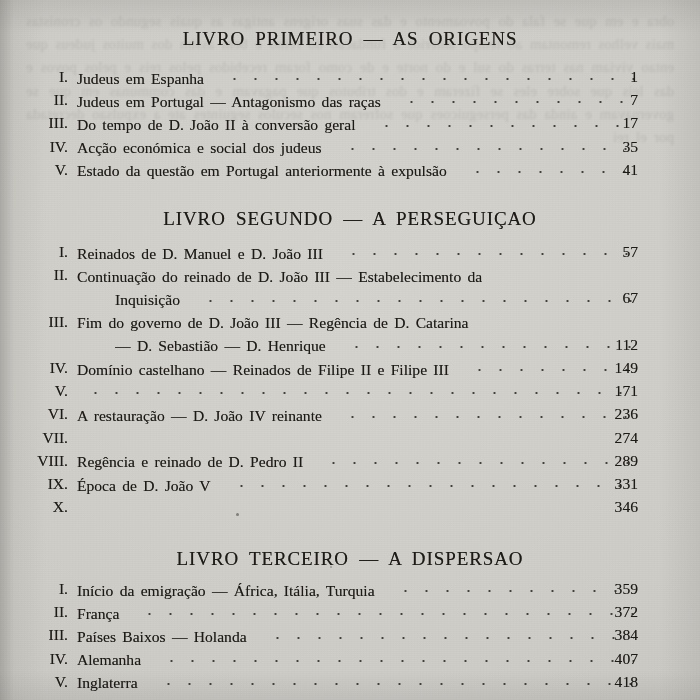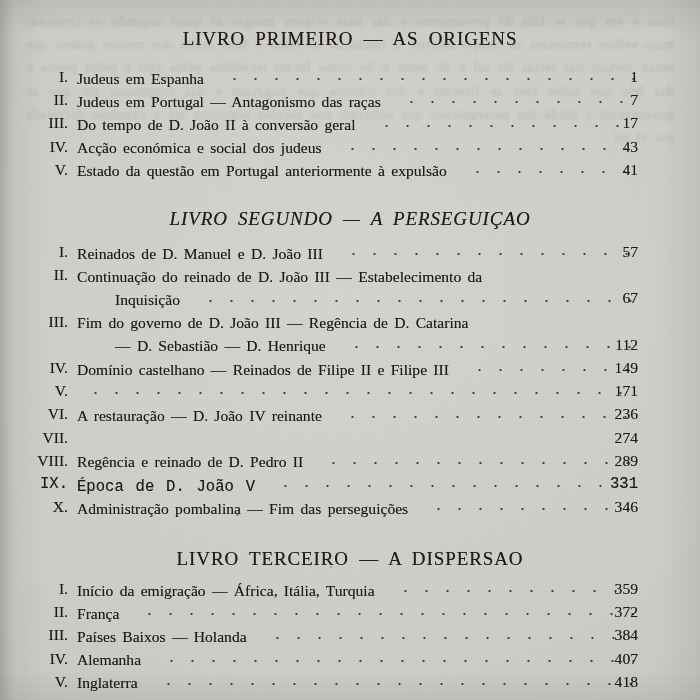--- a/index.html
+++ b/index.html
@@ -190,31 +190,31 @@
           <span class="leaders"></span>
         </span>
         <span class="page-no">17</span>
       </div>
       <div class="entry" style="top: 137.6px;">
         <span class="num">IV.</span>
         <span class="title-wrap">
           <span class="title">Acção económica e social dos judeus</span>
           <span class="leaders"></span>
         </span>
-        <span class="page-no">43</span>
+        <span class="page-no">35</span>
       </div>
       <div class="entry" style="top: 160.8px;">
         <span class="num">V.</span>
         <span class="title-wrap">
           <span class="title">Estado da questão em Portugal anteriormente à expulsão</span>
           <span class="leaders"></span>
         </span>
         <span class="page-no">41</span>
       </div>
-      <div class="book-heading" style="top: 208px; font-style: italic;">LIVRO SEGUNDO — A PERSEGUIÇAO</div>
+      <div class="book-heading" style="top: 208px;">LIVRO SEGUNDO — A PERSEGUIÇAO</div>
       <div class="entry" style="top: 243px;">
         <span class="num">I.</span>
         <span class="title-wrap">
           <span class="title">Reinados de D. Manuel e D. João III</span>
           <span class="leaders"></span>
         </span>
         <span class="page-no">57</span>
       </div>
       <div class="entry noleader" style="top: 266.2px;">
         <span class="num">II.</span>
@@ -276,34 +276,30 @@
         <span class="page-no">274</span>
       </div>
       <div class="entry" style="top: 451.8px;">
         <span class="num">VIII.</span>
         <span class="title-wrap">
           <span class="title">Regência e reinado de D. Pedro II</span>
           <span class="leaders"></span>
         </span>
         <span class="page-no">289</span>
       </div>
-      <div class="entry" style="top: 475px; font-family: Liberation Mono, monospace;">
+      <div class="entry" style="top: 475px;">
         <span class="num">IX.</span>
         <span class="title-wrap">
           <span class="title">Época de D. João V</span>
           <span class="leaders"></span>
         </span>
         <span class="page-no">331</span>
       </div>
       <div class="entry" style="top: 498.2px;">
         <span class="num">X.</span>
-        <span class="title-wrap">
-          <span class="title">Administração pombalina — Fim das perseguições</span>
-          <span class="leaders"></span>
-        </span>
         <span class="page-no">346</span>
       </div>
       <div class="book-heading" style="top: 548px; text-align: center;">LIVRO TERCEIRO — A DISPERSAO</div>
       <div class="entry" style="top: 580px;">
         <span class="num">I.</span>
         <span class="title-wrap">
           <span class="title">Início da emigração — África, Itália, Turquia</span>
           <span class="leaders"></span>
         </span>
         <span class="page-no">359</span>

